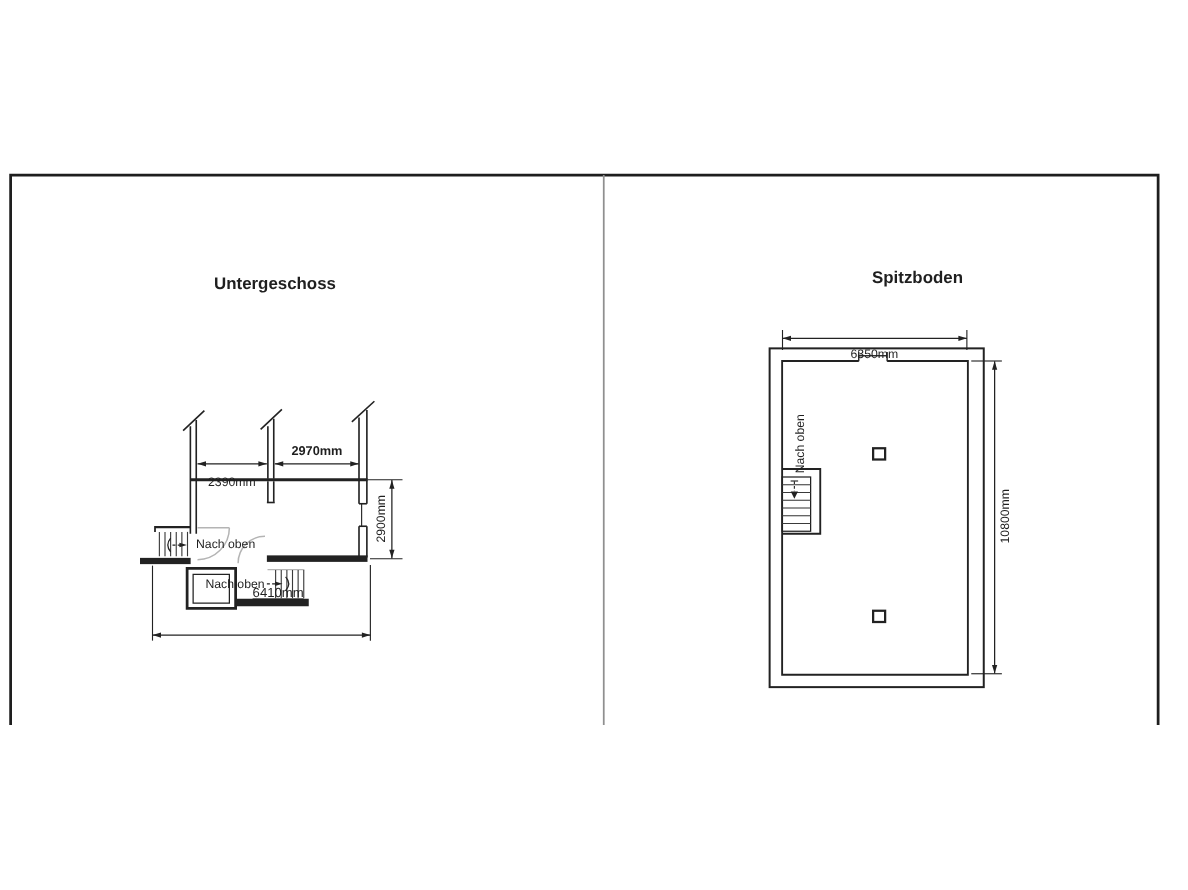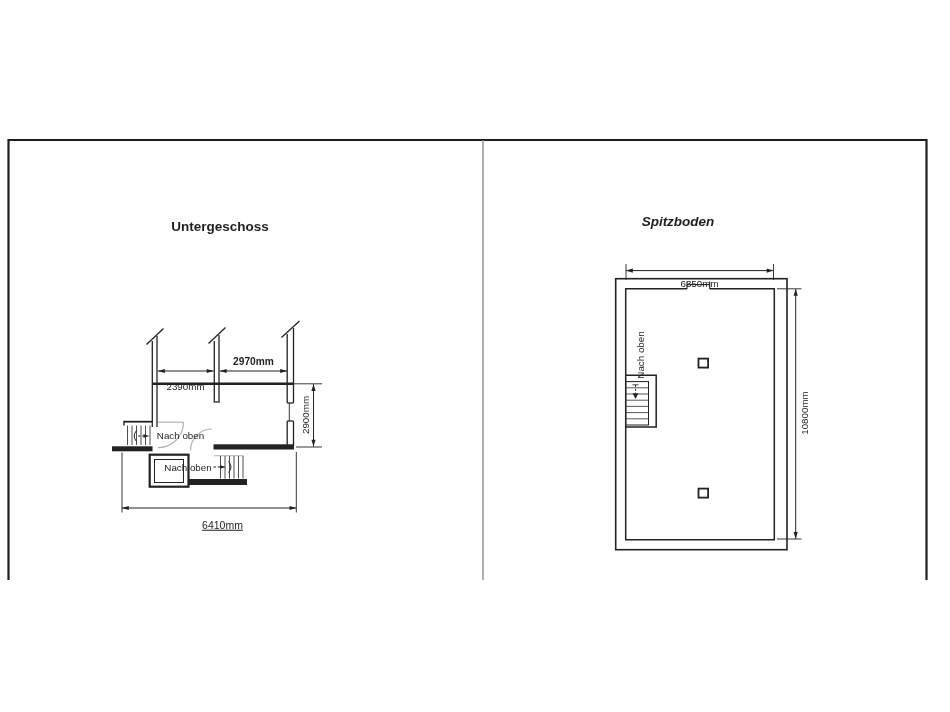--- a/index.html
+++ b/index.html
@@ -169,26 +169,26 @@
         <line x1="777" y1="288.8" x2="801.5" y2="288.8" stroke-width="0.9"></line>
         <line x1="777" y1="539" x2="801.5" y2="539" stroke-width="0.9"></line>
         <line x1="795.7" y1="289" x2="795.7" y2="538.8" stroke-width="1"></line>
         <polygon points="795.7,289 793.6,295.8 797.8,295.8" fill="#222" stroke="none"></polygon>
         <polygon points="795.7,538.8 793.6,532 797.8,532" fill="#222" stroke="none"></polygon>
       </g>
     </g>
   </svg>
 
   <span class="lbl title" style="left:220px;top:227px;">Untergeschoss</span>
-  <span class="lbl title" style="left:678px;top:222px;font-style:italic;">Spitzboden</span>
+  <span class="lbl title" style="left:734px;top:222px;">Spitzboden</span>
 
   <span class="lbl" style="left:185.5px;top:362.5px;margin-top:24px;">2390mm</span>
   <span class="lbl b" style="left:253.5px;top:361.5px;">2970mm</span>
   <span class="lbl rot" style="left:306px;top:414.5px;">2900mm</span>
-  <span class="lbl big" style="left:222.5px;top:525px;text-decoration:underline;">6410mm</span>
+  <span class="lbl big" style="left:222.5px;top:475px;text-decoration:underline;">6410mm</span>
 
   <span class="lbl" style="left:180.5px;top:435.5px;">Nach oben</span>
   <span class="lbl" style="left:188px;top:467.5px;">Nach oben</span>
 
   <span class="lbl" style="left:699.5px;top:263px;margin-top:21px;">6350mm</span>
   <span class="lbl rot" style="left:804.5px;top:412.5px;">10800mm</span>
   <span class="lbl rot" style="left:640.5px;top:354.5px;">Nach oben</span>
 
 </div>
 

